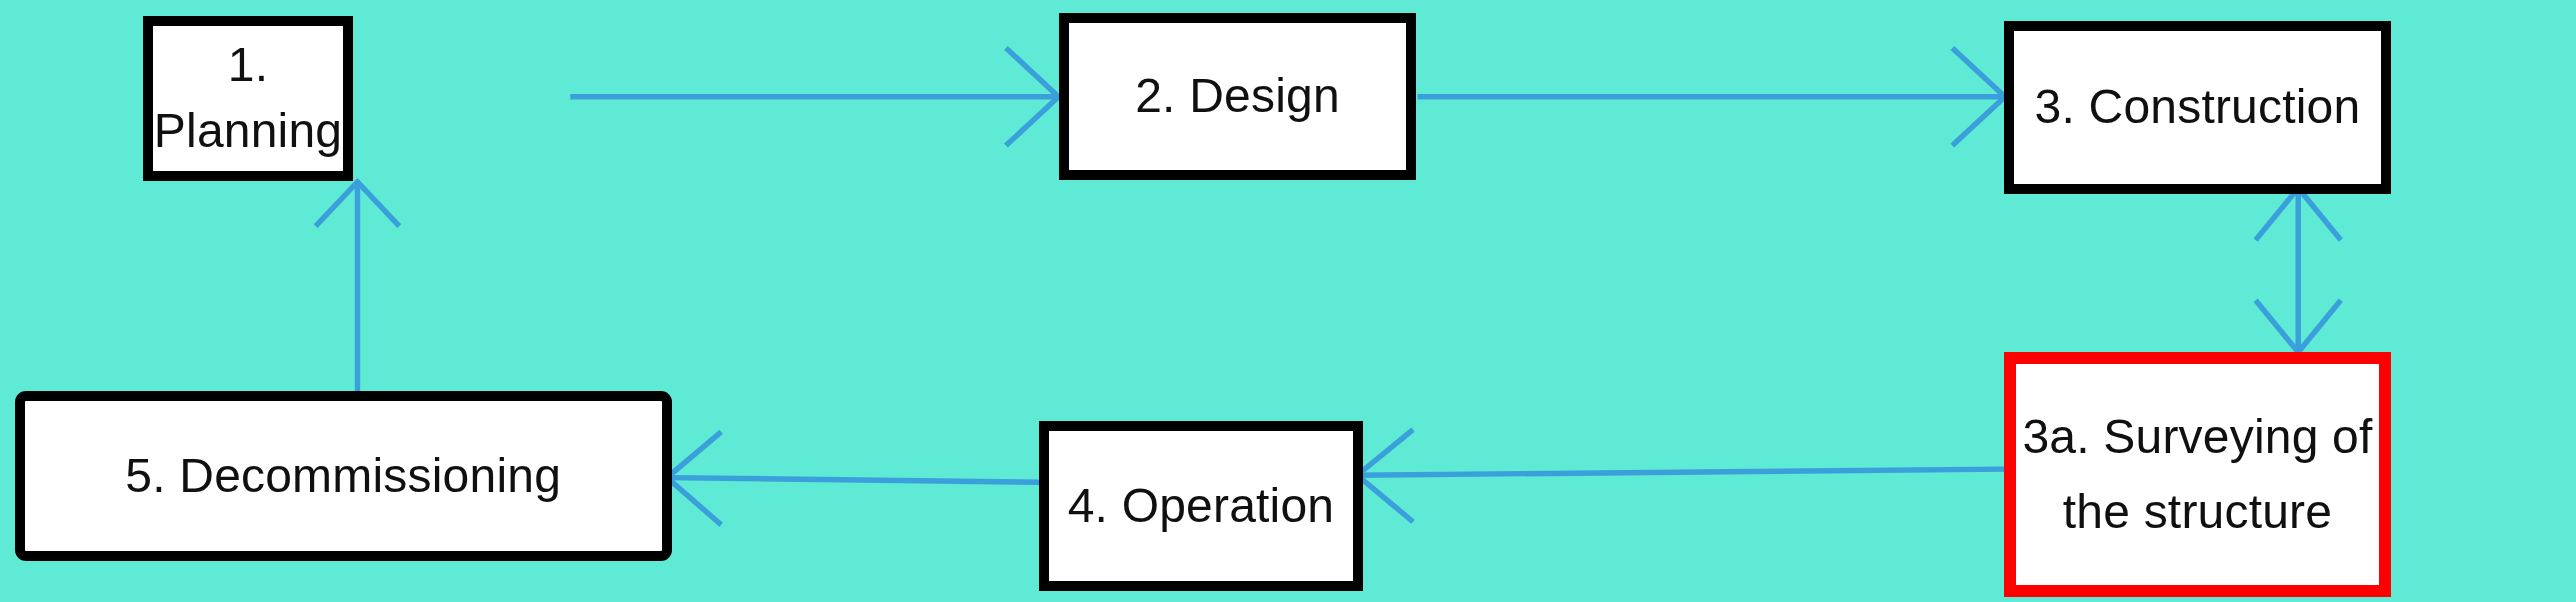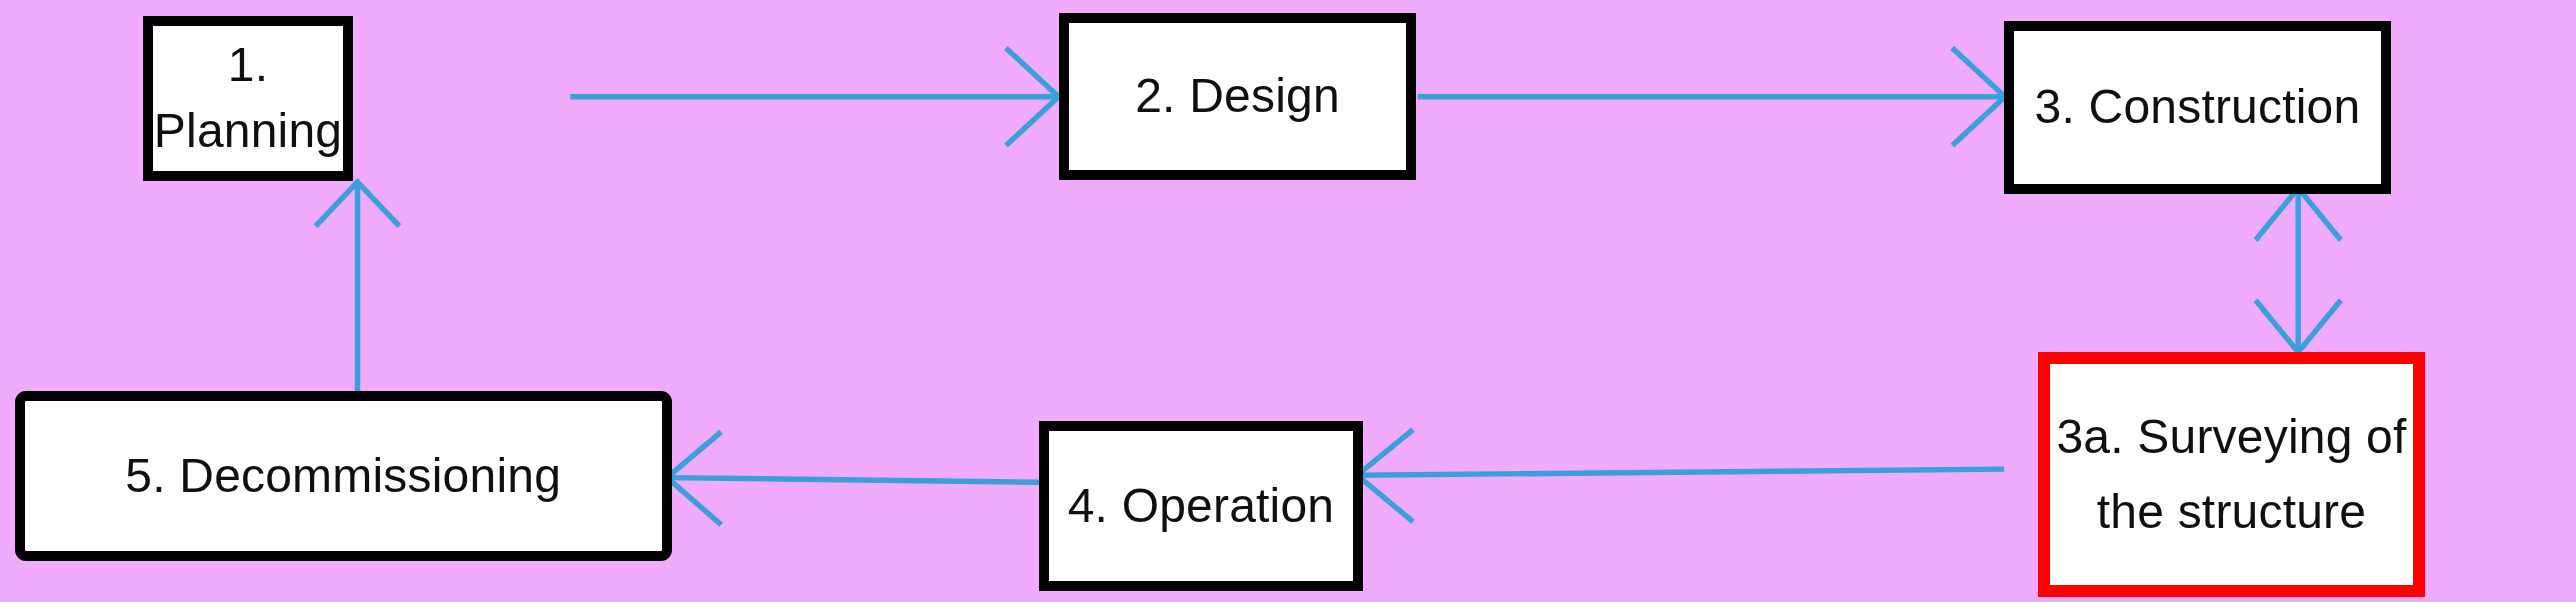--- a/index.html
+++ b/index.html
@@ -4,21 +4,21 @@
 <style>
   html, body {
     margin: 0;
     padding: 0;
     background: #ffffff;
   }
   #canvas {
     position: relative;
     width: 2576px;
     height: 603px;
-    background: #f0abfc;
+    background: #5eead4;
     overflow: hidden;
     font-family: "Liberation Sans", sans-serif;
   }
   .node {
     position: absolute;
     box-sizing: border-box;
     background: #ffffff;
     display: flex;
     align-items: center;
     justify-content: center;
@@ -110,21 +110,21 @@
   </div>
 
   <div class="node black" style="left:1059px; top:13px; width:357px; height:167px;">
     <span class="node-label">2. Design</span>
   </div>
 
   <div class="node black" style="left:2004px; top:21px; width:387px; height:173px;">
     <span class="node-label">3. Construction</span>
   </div>
 
-  <div class="node red" style="left:2004px; top:352px; width:387px; height:245px;margin-left:34px;">
+  <div class="node red" style="left:2004px; top:352px; width:387px; height:245px;">
     <span class="node-label two-line">3a. Surveying of
 the structure</span>
   </div>
 
   <div class="node black" style="left:1039px; top:393px; width:324px; height:170px;margin-top:28px;">
     <span class="node-label">4. Operation</span>
   </div>
 
   <div class="node black" style="left:14.7px; top:391px; width:657px; height:170px;border-radius:11px;">
     <span class="node-label">5. Decommissioning</span>

